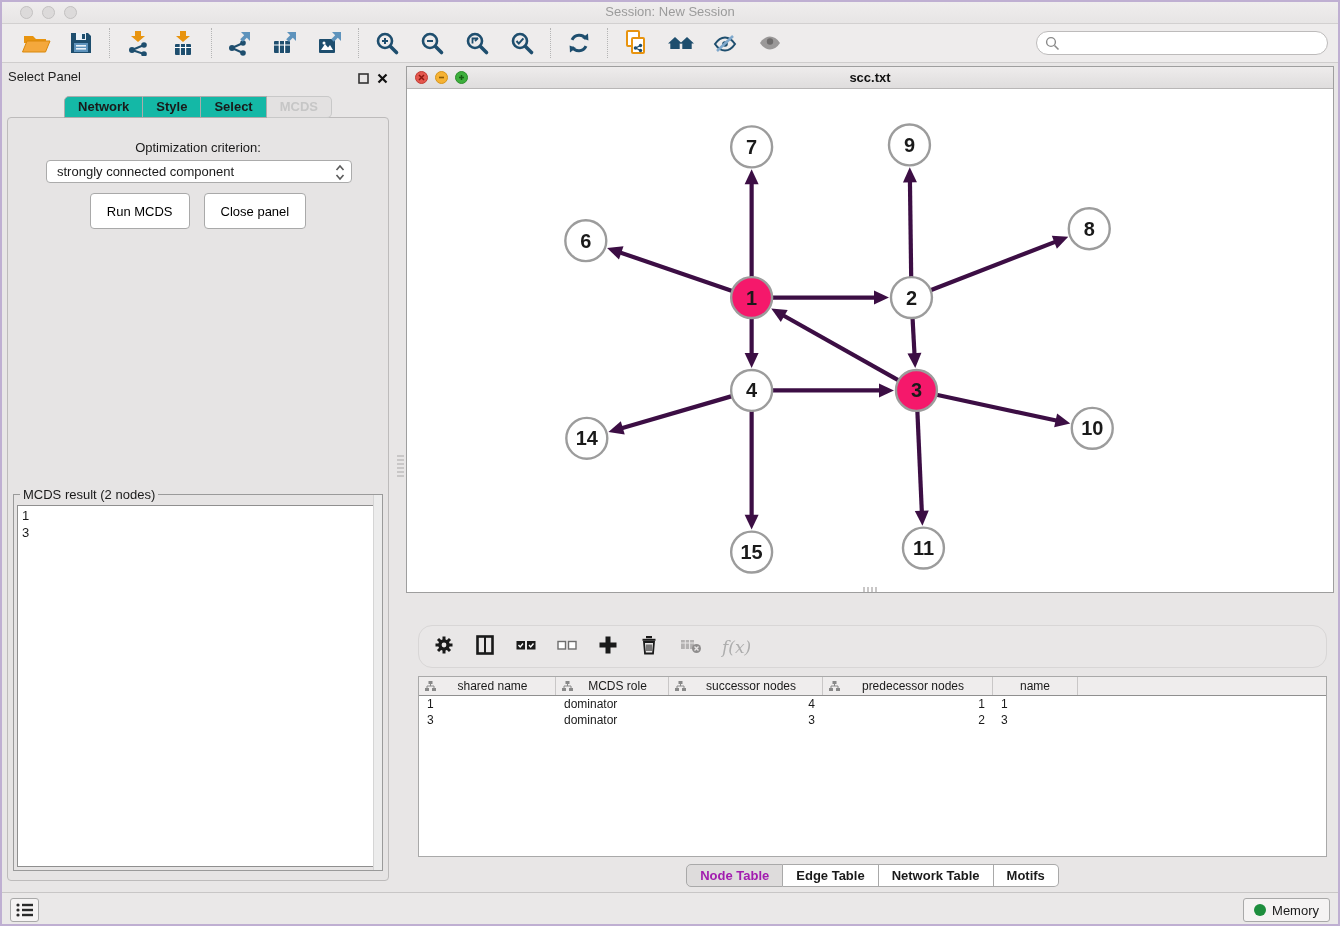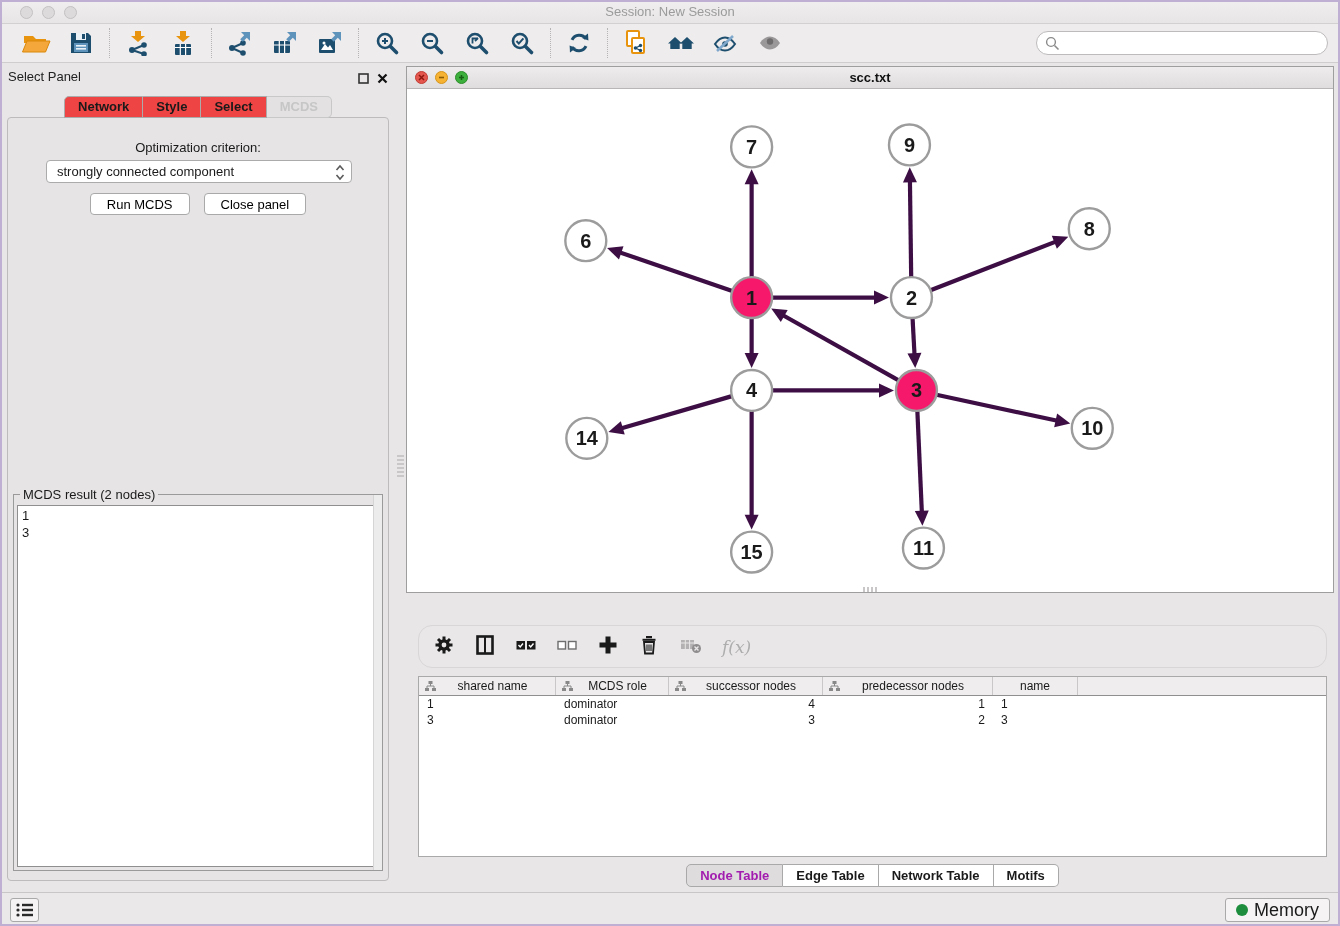--- a/index.html
+++ b/index.html
@@ -30,33 +30,33 @@
   .search-input { width:292px; height:24px; border:1px solid #BDBBBB; border-radius:13px;
     background:#fff; padding-left:30px; font-size:13px; outline:none; }
 
   
   .control-panel { position:absolute; left:0; top:63px; width:396px; bottom:34px; background:#E8E6E6; }
   .panel-header { position:relative; height:26px; }
   .panel-title { position:absolute; left:8px; top:6px; font-size:13px; color:#222; }
   .panel-header-icons { position:absolute; right:8px; top:7px; display:flex; gap:8px; align-items:center; }
   .cp-tabs { position:absolute; top:33px; left:0; right:0; display:flex; justify-content:center; z-index:2; }
   .cp-tab { height:22px; line-height:20px; padding:0 13px; font-size:13px; font-weight:bold;
-    background:#ef4444; border:1px solid #ABABAB; border-left:none; }
+    background:#14b8a6; border:1px solid #ABABAB; border-left:none; }
   .cp-tab:first-child { border-left:1px solid #ABABAB; border-top-left-radius:5px; }
   .cp-tab:last-child { border-top-right-radius:5px; border-bottom-right-radius:5px; }
   .cp-tab.inactive-look { background:#E3E1E1; color:#C6C6C6; border-color:#C8C8C8; }
   .cp-content { position:absolute; left:7px; right:7px; top:54px; bottom:11px;
     background:#E6E4E4; border:1px solid #BDBBBB; border-radius:4px; }
   .opt-label { text-align:center; margin-top:22px; font-size:13px; }
   .dropdown { position:absolute; left:38px; right:36px; top:42px; height:23px; background:#fff;
     border:1px solid #ABABAB; border-radius:4px; font-size:13px; line-height:21px;
     padding-left:10px; }
   .dd-stepper { position:absolute; right:4px; top:2px; }
   .btn-row { position:absolute; top:75px; left:0; right:0; display:flex; justify-content:center; gap:14px; }
-  .pbtn { height:22px; background:#fff; border:1px solid #A9A9A9; border-radius:4px;
+  .pbtn { height:36px; background:#fff; border:1px solid #A9A9A9; border-radius:4px;
     font-size:13px; padding:0 16px; font-family:"Liberation Sans",sans-serif; }
   .fieldset { position:absolute; left:5px; right:5px; top:376px; height:377px;
     border:1px solid #9A9A9A; }
   .fieldset-legend { position:absolute; top:-8px; left:6px; background:#E6E4E4; padding:0 3px;
     font-size:13px; }
   .result-box { position:absolute; left:3px; right:3px; top:10px; bottom:3px; background:#fff;
     border:1px solid #8F8F8F; font-size:13px; line-height:17px; padding:1px 4px;
     white-space:pre; overflow:hidden; }
   .result-track { position:absolute; right:0; top:0; bottom:0; width:9px; background:#ECECEC;
     border-left:1px solid #D5D5D5; }
@@ -104,21 +104,21 @@
   .tp-tab:last-child { border-radius:0 5px 5px 0; }
   .tp-tab.active { background:#DEDCDC; color:#a21caf; }
 
   
   .statusbar { position:absolute; left:0; right:0; bottom:0; height:34px; background:#EAE8E8;
     border-top:1px solid #C8C6C6; }
   .list-btn { position:absolute; left:10px; top:5px; width:29px; height:24px; background:#F5F3F3;
     border:1px solid #A9A9A9; border-radius:3px; display:flex; align-items:center; justify-content:center; }
   .memory-btn { position:absolute; right:10px; top:5px; height:24px; background:#F5F3F3;
     border:1px solid #A9A9A9; border-radius:3px; display:flex; align-items:center; gap:6px;
-    padding:0 10px; font-size:18px; }
+    padding:0 10px; font-size:13px; }
   .mem-dot { width:12px; height:12px; border-radius:50%; background:#1E8E3E; }
 </style>
 </head>
 <body>
 
 <div class="frame-edge fe-top"></div>
 <div class="frame-edge fe-left"></div>
 <div class="frame-edge fe-right"></div>
 <div class="frame-edge fe-bottom"></div>
 

